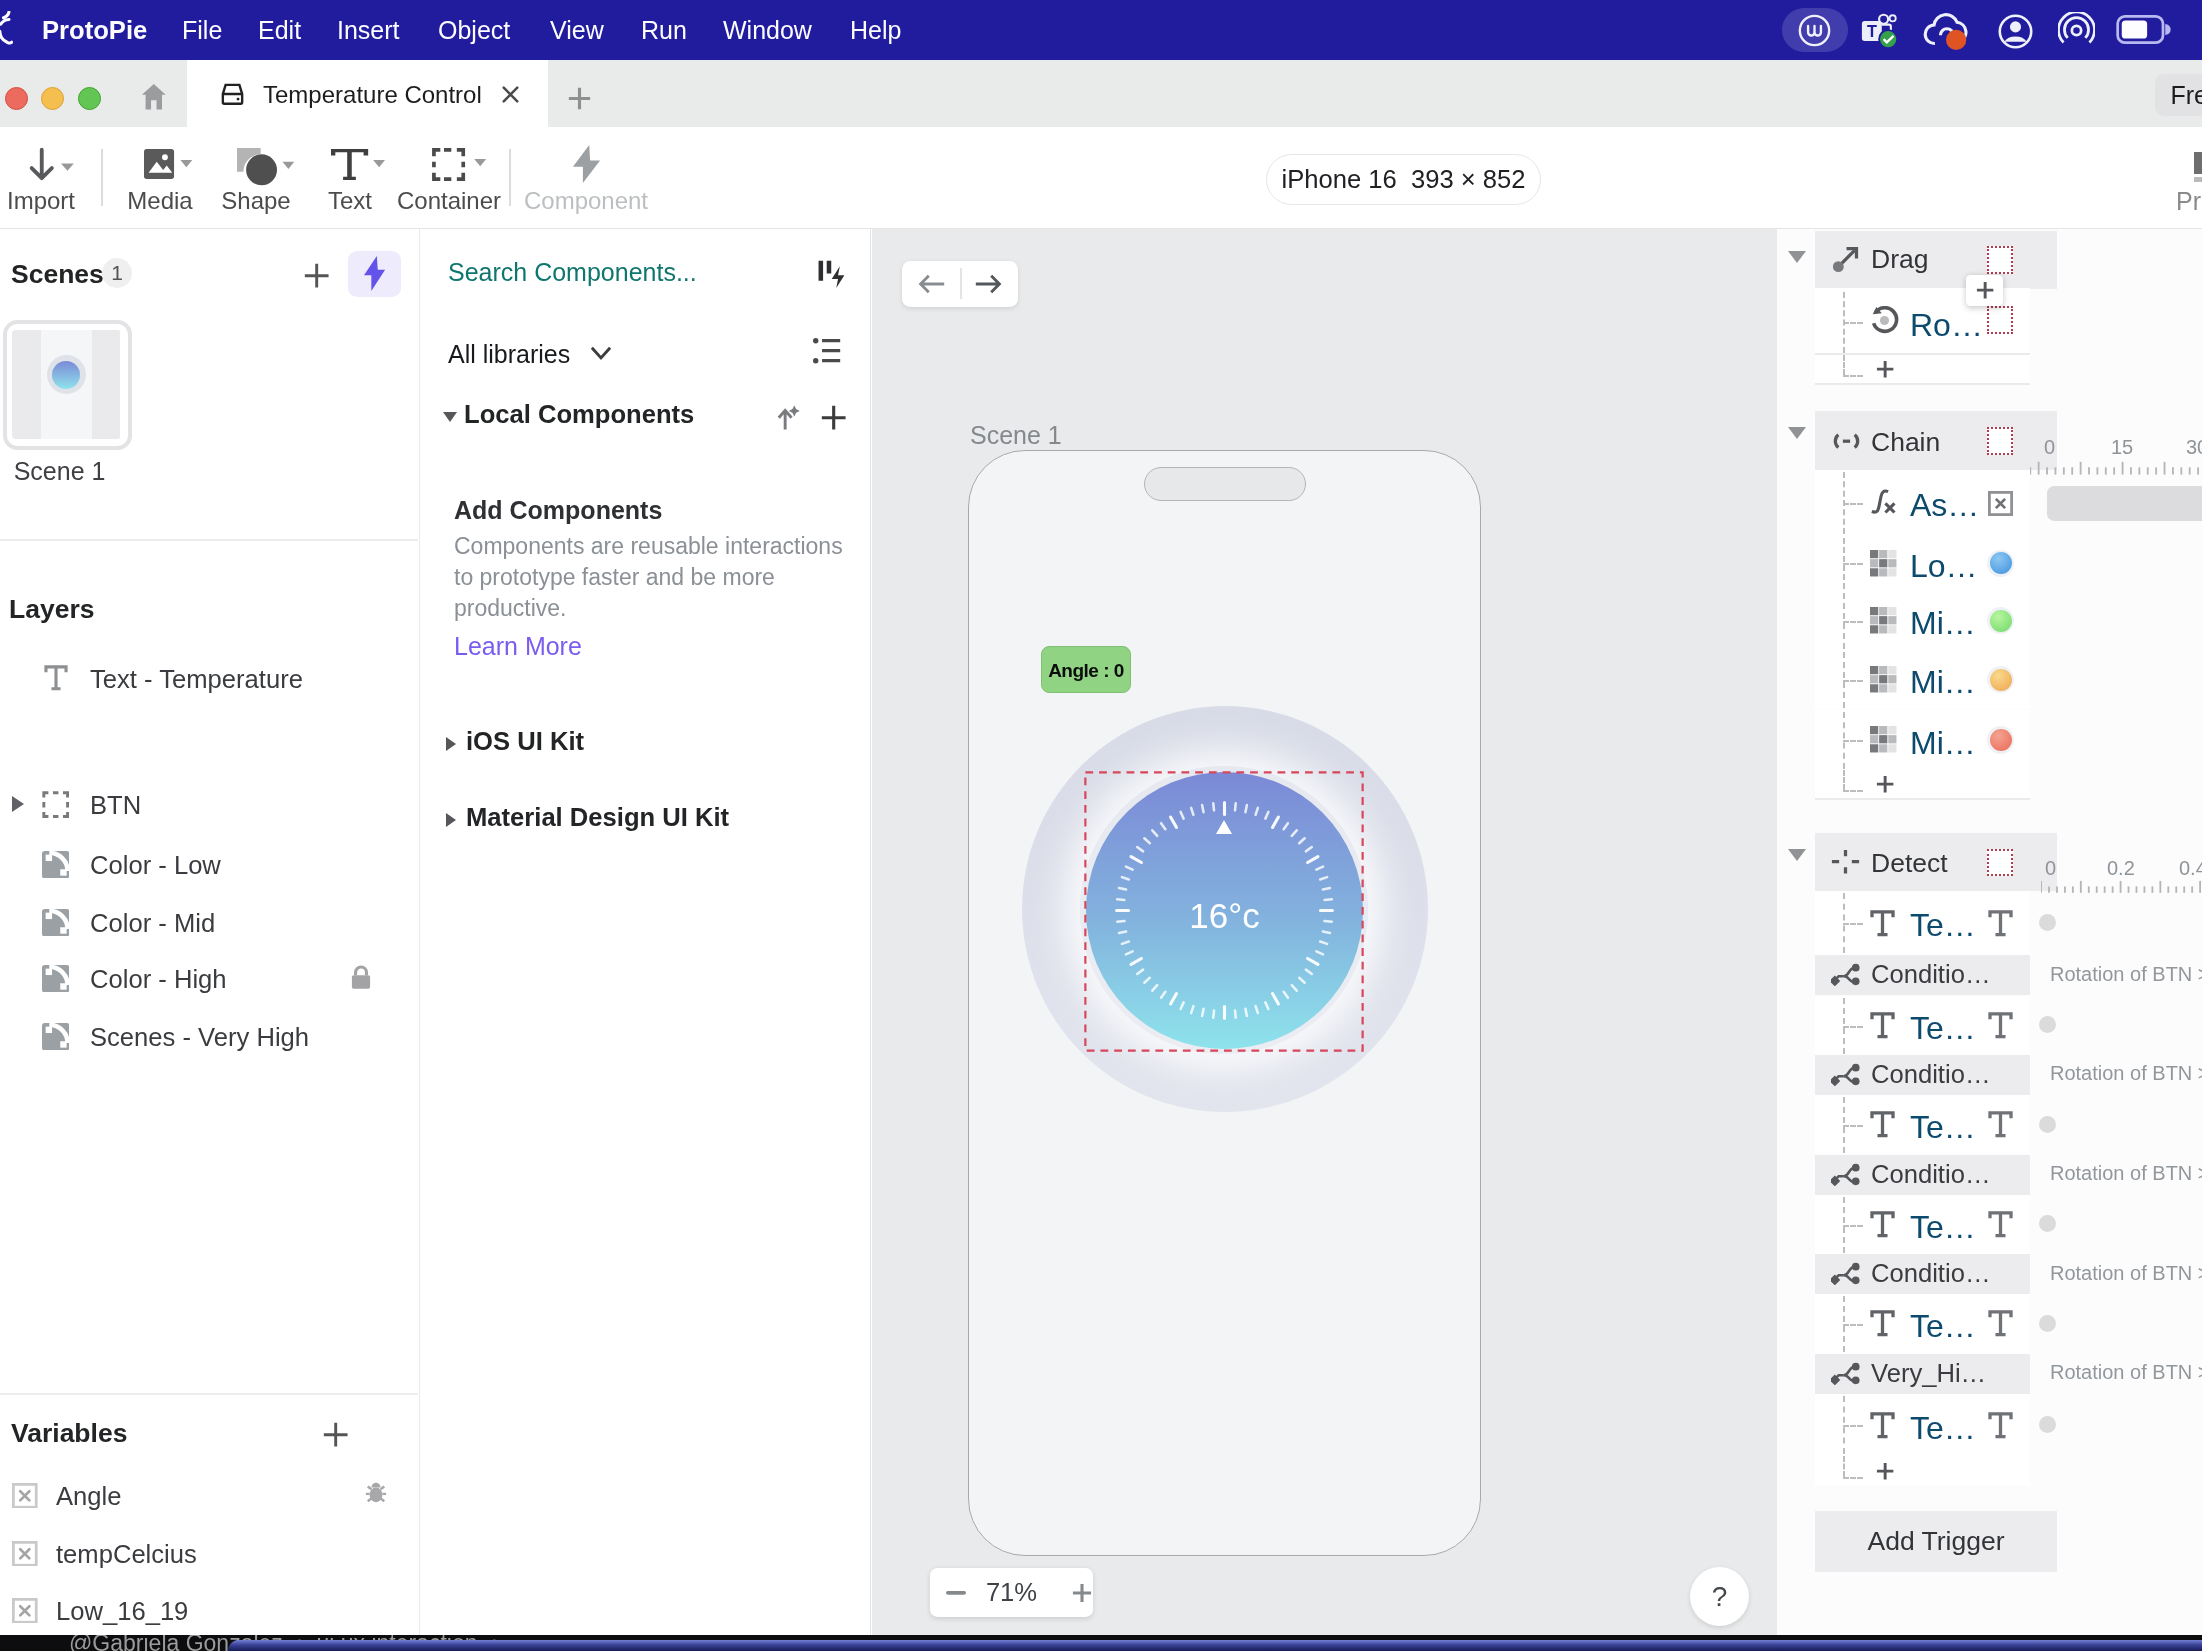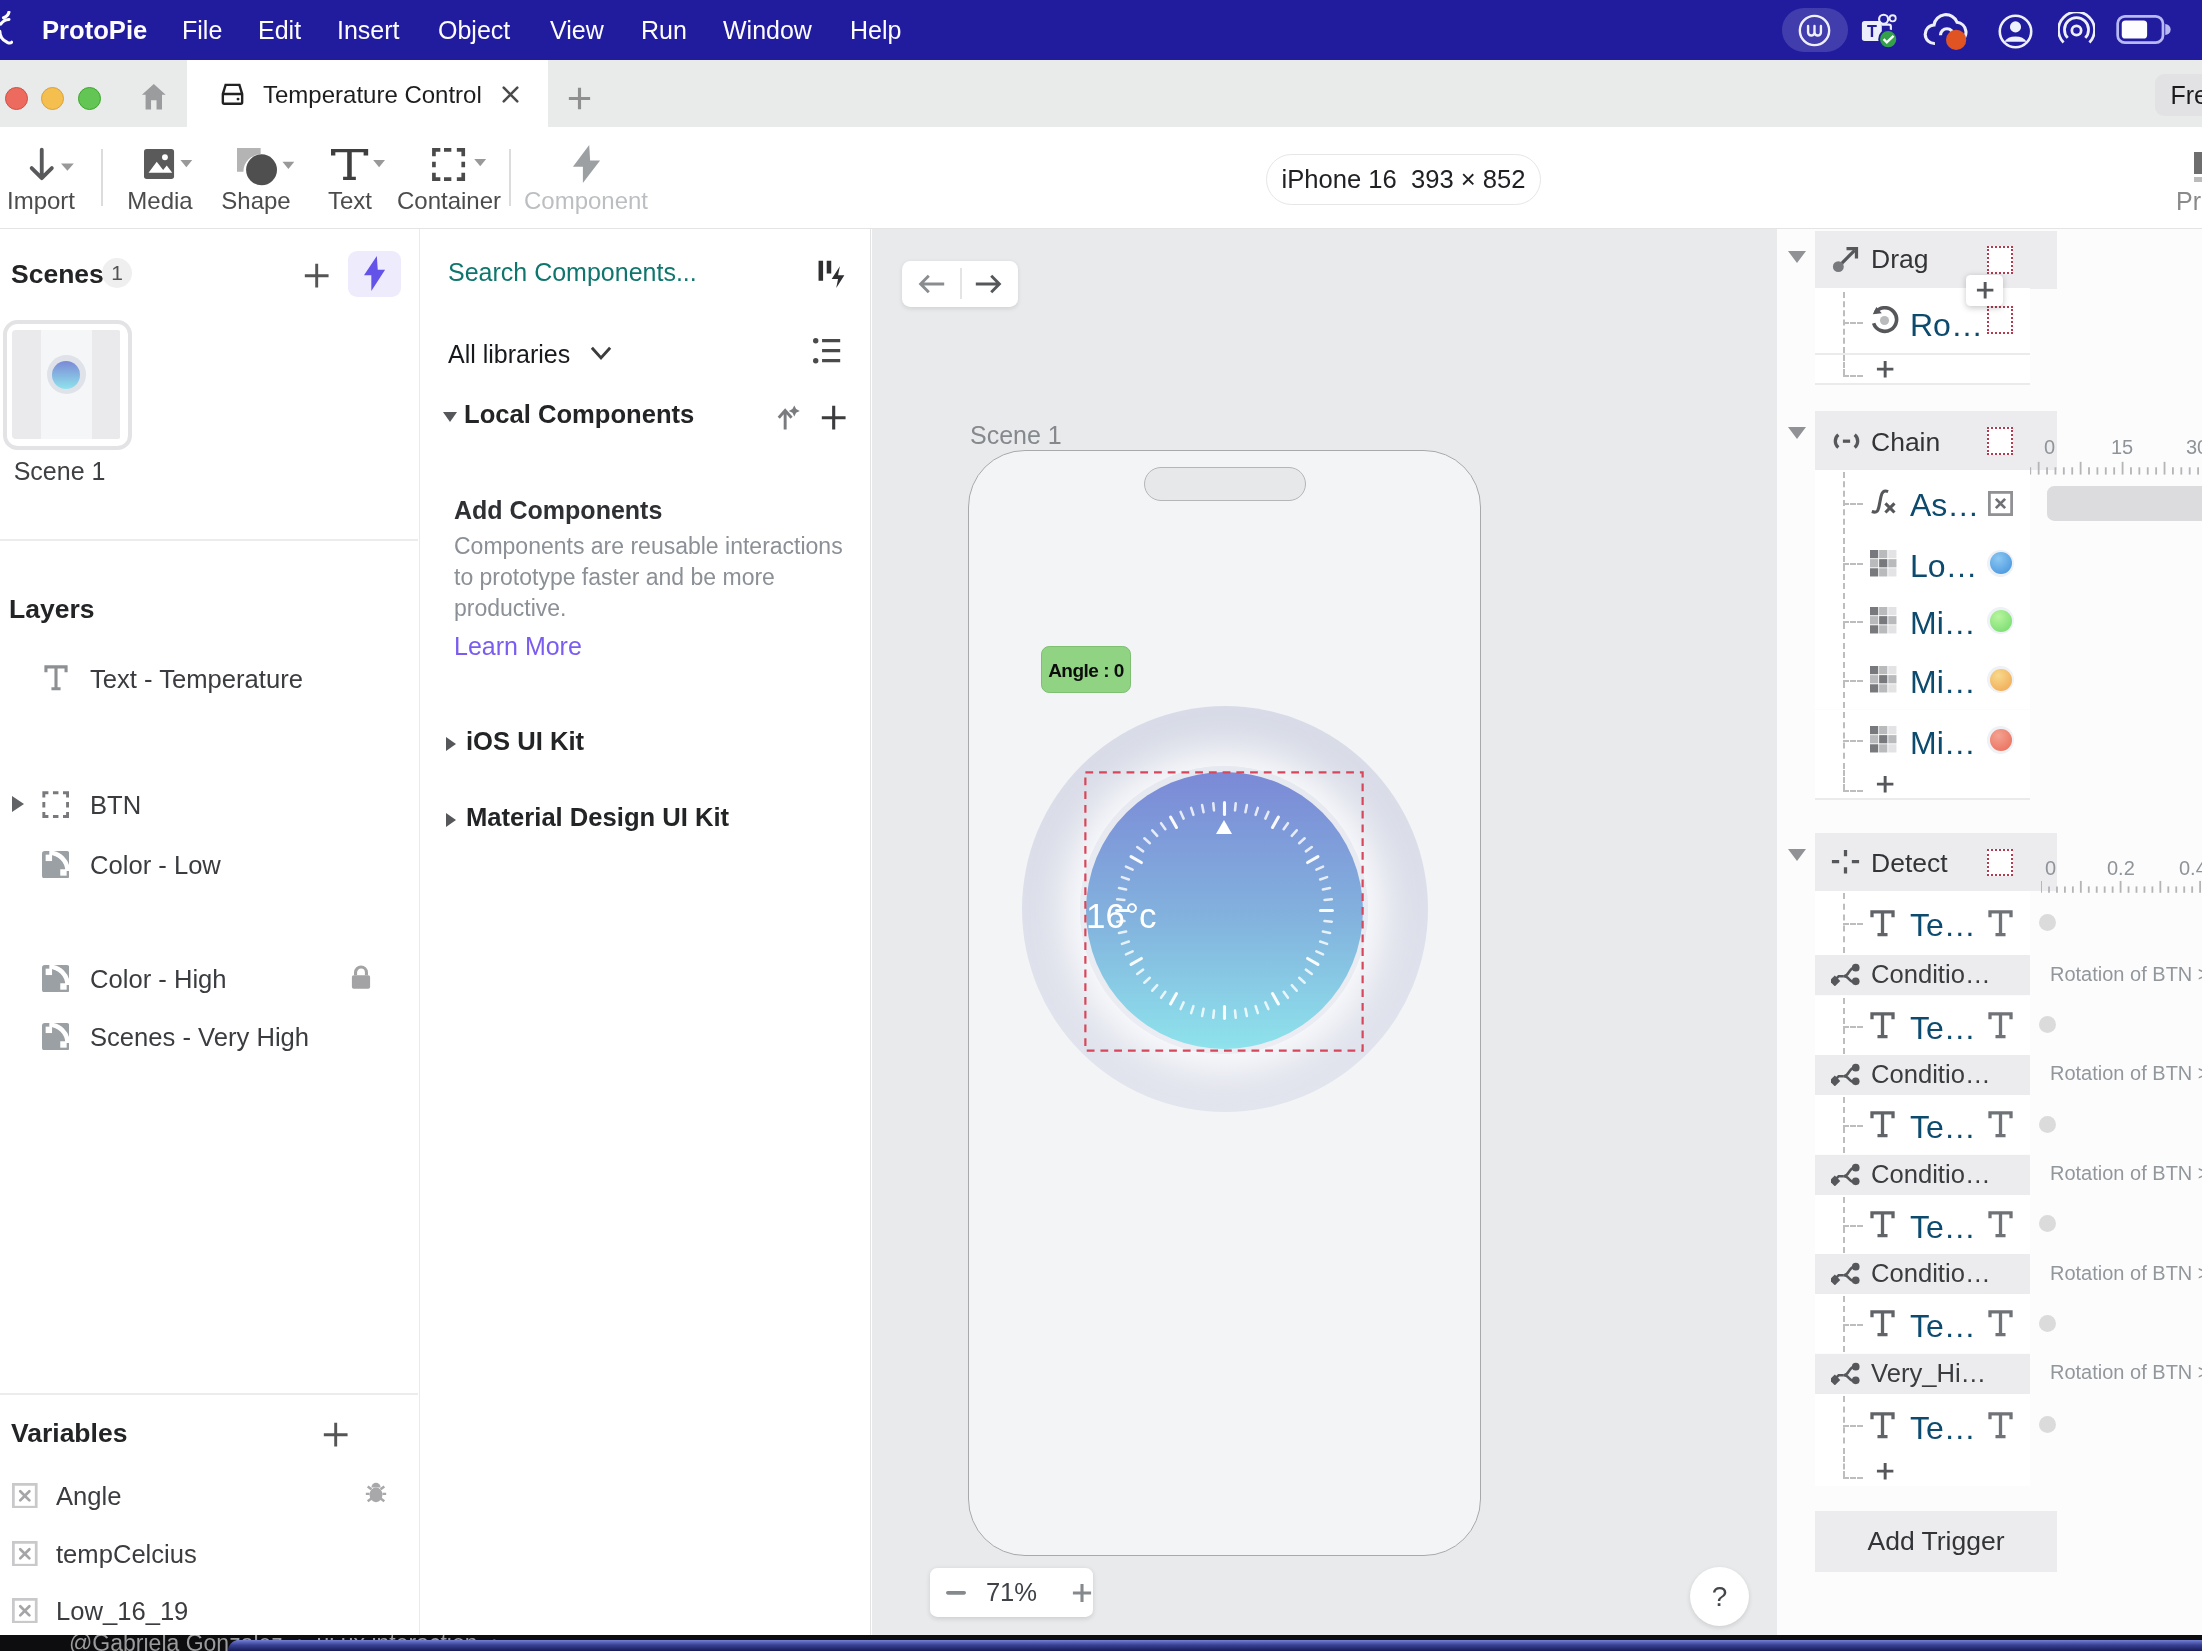--- a/index.html
+++ b/index.html
@@ -36,21 +36,21 @@
 
 
 #canvas { position:absolute; left:872px; top:229px; width:906px; height:1422px; background:#e9eaeb; }
 #phone { position:absolute; left:96px; top:221px; width:513px; height:1106px; background:#f3f4f6; border:1.8px solid #a7aaad; border-radius:57px; }
 #island { position:absolute; left:175px; top:15.5px; width:162px; height:34px; background:#e7e8ea; border:1.8px solid #b4b6b9; border-radius:17.4px; }
 #anglechip { position:absolute; left:72px; top:195px; width:90px; height:47px; background:#90d382; border:0.9px solid #7ebf72; border-radius:8.2px; text-align:center; line-height:47px; font-size:19px; font-weight:bold; letter-spacing:-0.5px; color:#0c0c0c; white-space:nowrap; }
 #dialouter { position:absolute; left:150px; top:477px; width:406px; height:406px; border-radius:50%; background:radial-gradient(circle at 50% 32%, #d2d6e3 0%, #dbdee9 55%, #e8eaf2 100%); }
 #dialglow { position:absolute; left:58px; top:60px; width:288px; height:288px; border-radius:50%; background:rgba(255,255,255,0.42); box-shadow:0 0 37px 18.3px rgba(255,255,255,0.85); }
 #dialblue { position:absolute; left:64px; top:66px; width:277px; height:277px; border-radius:50%; background:linear-gradient(180deg,#7b89d6 0%, #83b4de 55%, #8ee3ec 100%); }
 #dialsel { position:absolute; left:62px; top:65px; width:280px; height:281px; }
-#dialtemp { position:absolute; left:0; top:124px; width:277px; text-align:left; font-size:35px; color:#fff; }
+#dialtemp { position:absolute; left:0; top:124px; width:277px; text-align:center; font-size:35px; color:#fff; }
 #zoompill { position:absolute; left:30px; top:1339px; width:163px; height:49px; background:#fff; border-radius:7.3px; box-shadow:0 1.8px 5.5px rgba(0,0,0,0.12);margin-left:28px; }
 #helpbtn { position:absolute; left:818px; top:1338px; width:59px; height:59px; background:#fff; border-radius:50%; box-shadow:0 1.8px 5.5px rgba(0,0,0,0.12); text-align:center; line-height:59px; font-size:28px; color:#44474a; }
 
 
 #rightpanel { position:absolute; left:1777px; top:229px; width:425px; height:1422px; background:#fcfcfd; }
 .rtri { position:absolute; left:11px; width:0; height:0; border-left:9.1px solid transparent; border-right:9.1px solid transparent; border-top:12px solid #909295; }
 .rhead { position:absolute; left:38px; width:242px; background:#ececee; }
 .rhead .lbl { position:absolute; left:56px; font-size:26.5px; color:#323437; }
 .rrow { position:absolute; left:38px; width:215px; background:#fff; }
 .rrow .lbl { position:absolute; left:95px; font-size:32px; color:#0c4a6e; }
@@ -232,20 +232,29 @@
     <div class="txt">BTN</div>
   </div>
   <div class="lrow" style="top:606px">
     <svg class="abs" style="left:42px;top:15.5px" width="27.4" height="27.4" viewBox="0 0 30 30">
         <rect width="30" height="30" rx="3" fill="#9aa0a4"></rect>
         <path d="M8 2 a 20 20 0 0 1 20 20" fill="none" stroke="#fff" stroke-width="5"></path>
         <rect x="4" y="4" width="7" height="7" fill="#fff"></rect>
         <rect x="20" y="20" width="7" height="7" fill="#fff"></rect>
       </svg>
     <div class="txt">Color - Low</div>
+  </div>
+  <div class="lrow" style="top:664px">
+    <svg class="abs" style="left:42px;top:15.5px" width="27.4" height="27.4" viewBox="0 0 30 30">
+        <rect width="30" height="30" rx="3" fill="#9aa0a4"></rect>
+        <path d="M8 2 a 20 20 0 0 1 20 20" fill="none" stroke="#fff" stroke-width="5"></path>
+        <rect x="4" y="4" width="7" height="7" fill="#fff"></rect>
+        <rect x="20" y="20" width="7" height="7" fill="#fff"></rect>
+      </svg>
+    <div class="txt">Color - Mid</div>
   </div>
   <div class="lrow" style="top:720px">
     <svg class="abs" style="left:42px;top:15.5px" width="27.4" height="27.4" viewBox="0 0 30 30">
         <rect width="30" height="30" rx="3" fill="#9aa0a4"></rect>
         <path d="M8 2 a 20 20 0 0 1 20 20" fill="none" stroke="#fff" stroke-width="5"></path>
         <rect x="4" y="4" width="7" height="7" fill="#fff"></rect>
         <rect x="20" y="20" width="7" height="7" fill="#fff"></rect>
       </svg>
     <div class="txt">Color - High</div>
     <svg class="abs" style="left:351px;top:16.4px" width="20" height="25" viewBox="0 0 22 27">

